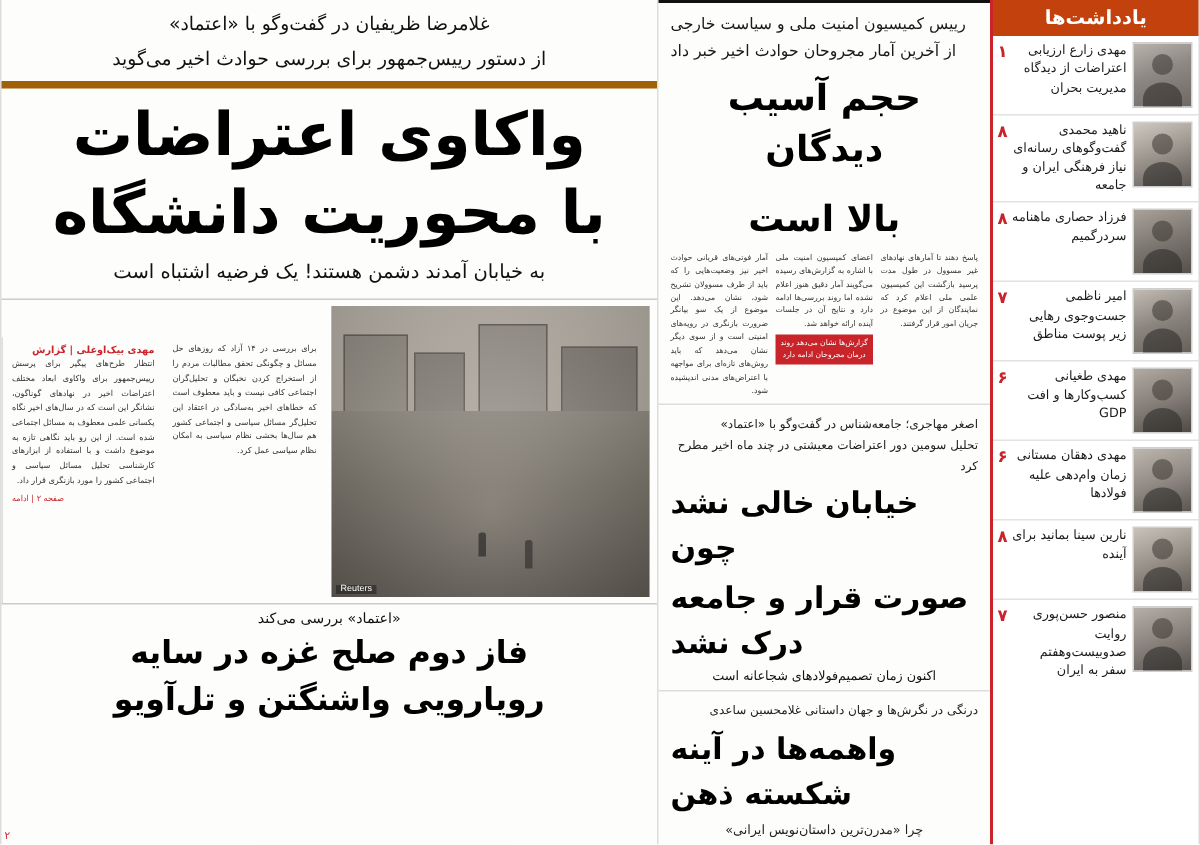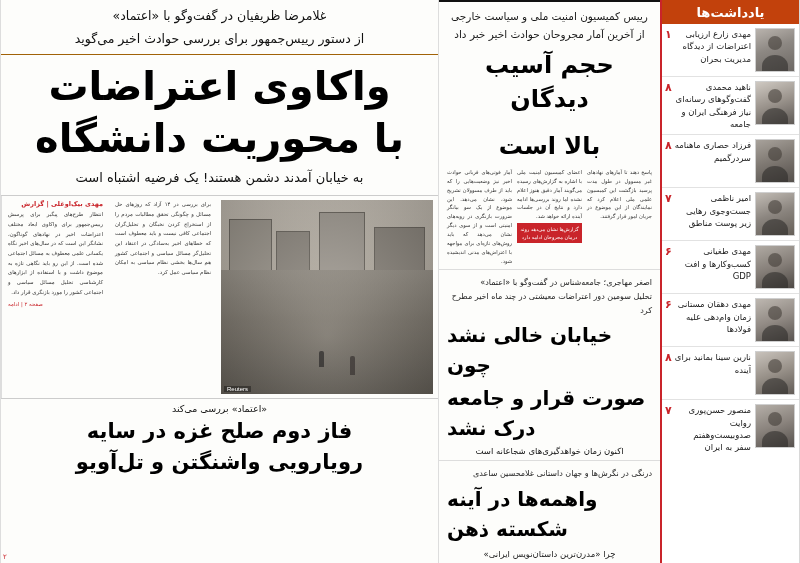--- a/index.html
+++ b/index.html
@@ -130,21 +130,21 @@
     position: absolute;
     right: 0; top: 0;
     width: 18px; height: 108px;
     background: #c9242a;
   }
 
   .left-story { padding: 6px 8px 4px; border-bottom: 1px solid #ddd; }
   .kicker {
     font-size: 10.5px;
     line-height: 1.7;
-    text-align: center;
+    text-align: left;
     direction: rtl;
     color: #1a1a1a;
   }
   .headline-lg {
     font-size: 24px;
     font-weight: bold;
     line-height: 1.45;
     text-align: center;
     direction: rtl;
     color: #000;
@@ -210,21 +210,21 @@
   
   .center-col {
     width: 438px;
     display: flex;
     flex-direction: column;
     order: 1;
     border-left: 1px solid #ddd;
   }
   .top-quotes {
     padding: 5px 8px 4px;
-    border-bottom: 1px solid #a16207;
+    border-bottom: 5px solid #a16207;
   }
   .quote-line {
     font-size: 12.5px;
     line-height: 1.8;
     text-align: center;
     direction: rtl;
     color: #111;
   }
   .main-headline {
     font-size: 40px;
@@ -247,20 +247,21 @@
   }
   .center-mid {
     display: flex;
     flex-direction: row-reverse;
     border-bottom: 1px solid #ccc;
   }
   .mid-note {
     width: 108px;
     padding: 4px 6px;
     border-left: 1px solid #ddd;
+    margin-top: 25px;
   }
   .mid-note .tag {
     color: #c9242a;
     font-size: 6.5px;
     font-weight: bold;
     direction: rtl;
     text-align: right;
     display: block;
     margin-bottom: 2px;
   }
@@ -425,21 +426,21 @@
           </div>
           <div class="body-col">پاسخ دهند تا آمارهای نهادهای غیر مسوول در طول مدت پرسید بازگشت این کمیسیون علمی ملی اعلام کرد که نمایندگان از این موضوع در جریان امور قرار گرفتند.</div>
         </div>
       </div>
 
       <div class="left-story">
         <div class="byline">اصغر مهاجری؛ جامعه‌شناس در گفت‌وگو با «اعتماد»</div>
         <div class="byline">تحلیل سومین دور اعتراضات معیشتی در چند ماه اخیر مطرح کرد</div>
         <div class="headline-md">خیابان خالی نشد چون</div>
         <div class="headline-md" style="margin-top:0">صورت قرار و جامعه درک نشد</div>
-        <div class="footline">اکنون زمان خواهد‌گیری‌های شجاعانه است</div>
+        <div class="footline">اکنون زمان تصمیم‌فولاد‌های شجاعانه است</div>
       </div>
 
       <div class="left-story" style="border-bottom:none">
         <div class="byline">درنگی در نگرش‌ها و جهان داستانی غلامحسین ساعدی</div>
         <div class="headline-md">واهمه‌ها در آینه شکسته ذهن</div>
         <div class="subline">چرا «مدرن‌ترین داستان‌نویس ایرانی»</div>
         <div class="subline">توصیف بیراهی برای ساعدی نیست؟</div>
       </div>
 
       <div class="corner-num">۲</div>

